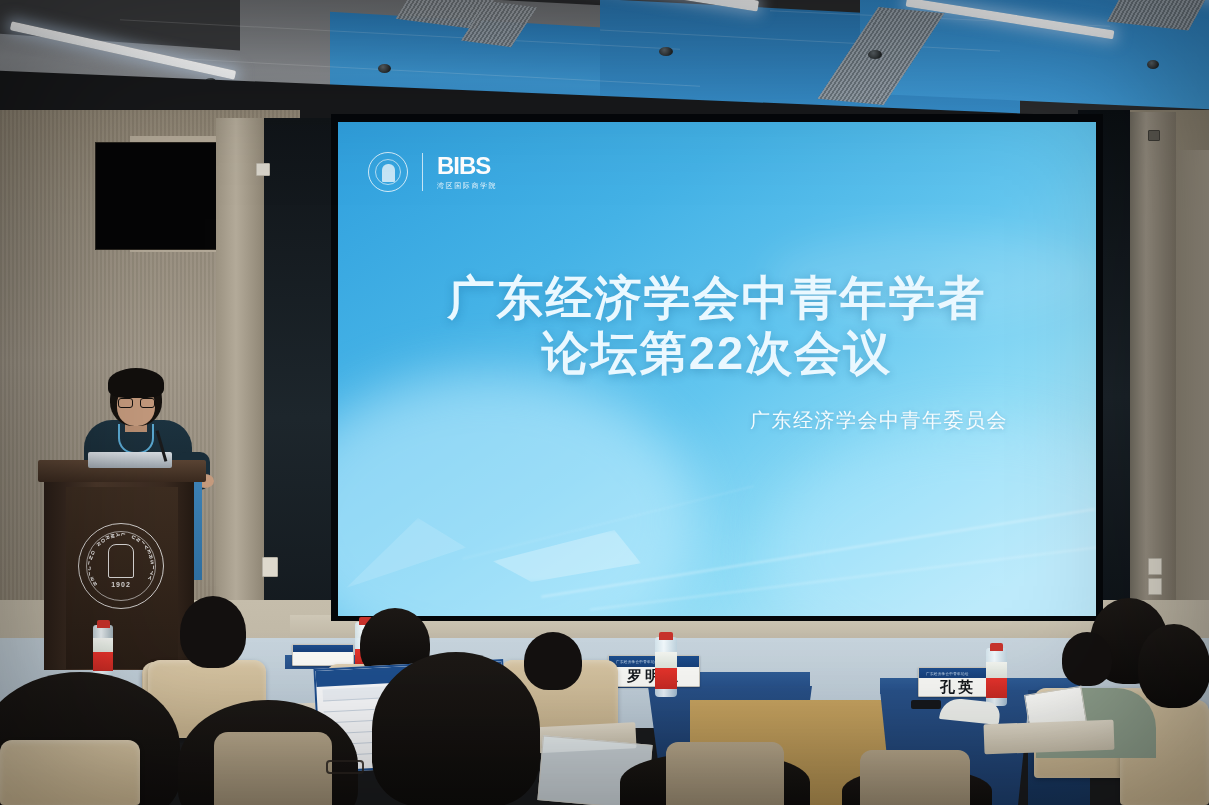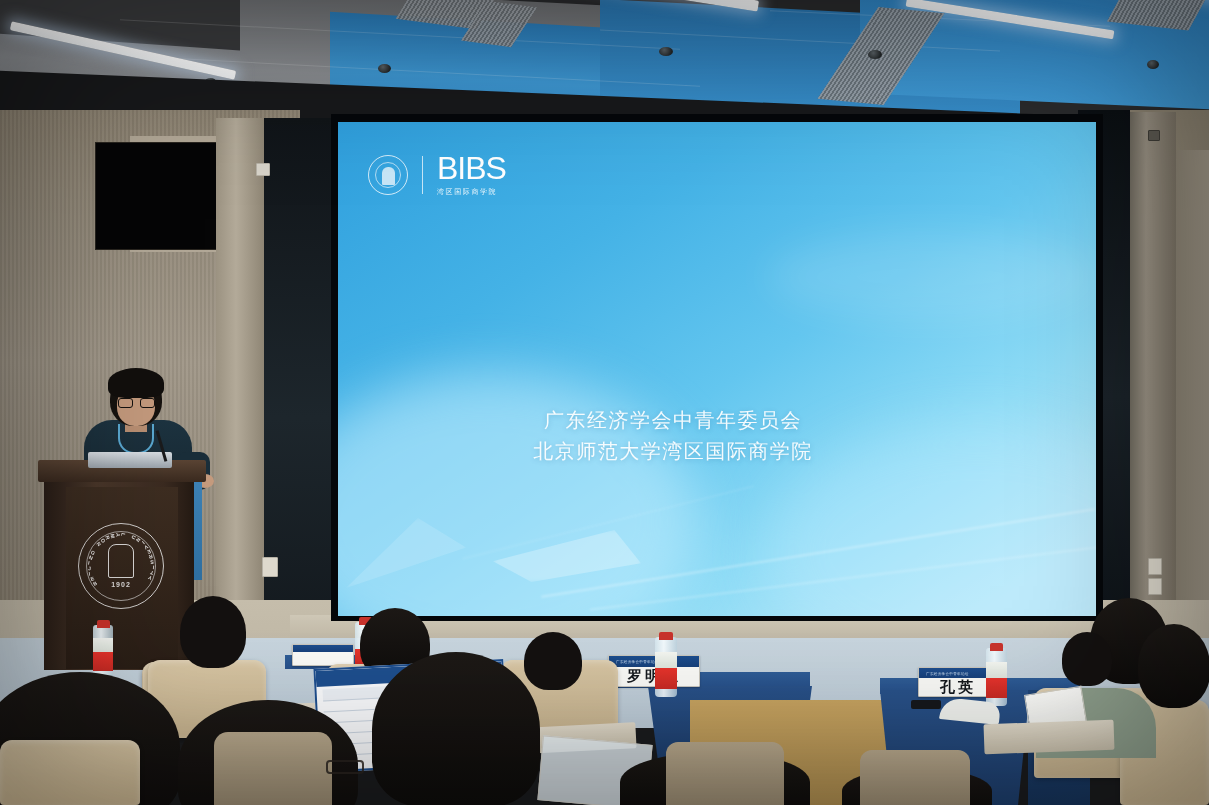--- a/index.html
+++ b/index.html
@@ -60,27 +60,27 @@
   .seal{width:40px;height:40px;border-radius:50%;border:1.4px solid rgba(255,255,255,.78);
      display:flex;align-items:center;justify-content:center;position:relative;}
   .seal:before{content:"";position:absolute;left:6px;top:6px;right:6px;bottom:6px;border-radius:50%;
      border:1px solid rgba(255,255,255,.62);}
   .seal:after{content:"";position:absolute;left:13px;top:11px;width:13px;height:18px;
      background:rgba(255,255,255,.72);border-radius:6px 6px 1px 1px;}
   .bnu-cn{color:rgba(255,255,255,.95);font-size:22px;letter-spacing:4px;line-height:1;
      font-family:"Liberation Serif","DejaVu Serif",serif;font-weight:700;font-style:italic;text-shadow:0 1px 2px rgba(0,60,110,.25);}
   .bnu-en{color:rgba(255,255,255,.86);font-size:7.5px;letter-spacing:2.3px;margin-top:4px;font-weight:700;}
   .divider{width:1px;height:38px;background:rgba(255,255,255,.72);}
-  .bibs{color:#fff;font-size:32px;font-weight:400;letter-spacing:-1px;line-height:1;}
+  .bibs{color:#fff;font-size:24px;font-weight:700;letter-spacing:-1px;line-height:1;}
   .bibs-cn{color:rgba(255,255,255,.9);font-size:7px;letter-spacing:1.6px;margin-top:3px;}
 
   .title{left:0;top:148px;width:758px;text-align:center;color:#eaf8ff;
      font-size:47px;font-weight:800;line-height:1.18;letter-spacing:2px;
      text-shadow:0 2px 10px rgba(10,80,130,.32);}
-  .subtitle{left:0;top:283px;width:670px;text-align:center;color:rgba(255,255,255,.92);
+  .subtitle{left:0;top:283px;width:670px;text-align:right;color:rgba(255,255,255,.92);
      font-size:20px;line-height:1.55;letter-spacing:1.5px;text-shadow:0 1px 5px rgba(10,80,130,.25);}
 
   
   .podium-body{left:44px;top:470px;width:150px;height:200px;background:linear-gradient(90deg,#2b1f18,#4a372a 35%,#3a2a20 80%,#241a13);}
   .podium-top{left:38px;top:460px;width:168px;height:22px;background:linear-gradient(180deg,#5a4434,#3a2a1f);border-radius:2px;}
   .podium-face{left:66px;top:487px;width:112px;height:182px;background:linear-gradient(180deg,#3d2d21,#2a1e16);}
   .podium-seal{left:78px;top:523px;width:86px;height:86px;border-radius:50%;border:1.6px solid rgba(240,240,240,.82);
      display:flex;align-items:center;justify-content:center;flex-direction:column;color:rgba(245,245,245,.86);}
   .podium-seal:before{content:"";position:absolute;left:7px;top:7px;right:7px;bottom:7px;border-radius:50%;border:1px solid rgba(240,240,240,.6);}
   .seal-ring-text{position:absolute;width:100%;height:100%;}
@@ -212,23 +212,26 @@
 
     <div class="abs logo-row">
       <div class="seal"></div>
       <div class="divider"></div>
       <div>
         <div class="bibs">BIBS</div>
         <div class="bibs-cn">湾区国际商学院</div>
       </div>
     </div>
 
+    <div class="abs title">
+      <div>广东经济学会中青年学者</div>
+      <div>论坛第22次会议</div>
+    </div>
     <div class="abs subtitle">
       <div>广东经济学会中青年委员会</div>
-      <div>北京师范大学湾区国际商学院</div>
     </div>
   </div>
 
   <div class="abs spk-body"></div>
   <div class="abs spk-neck"></div>
   <div class="abs spk-head"></div>
   <div class="abs spk-face"></div>
   <div class="abs spk-hair"></div>
   <div class="abs glasses">
     <i style="left:0;top:0;"></i>

